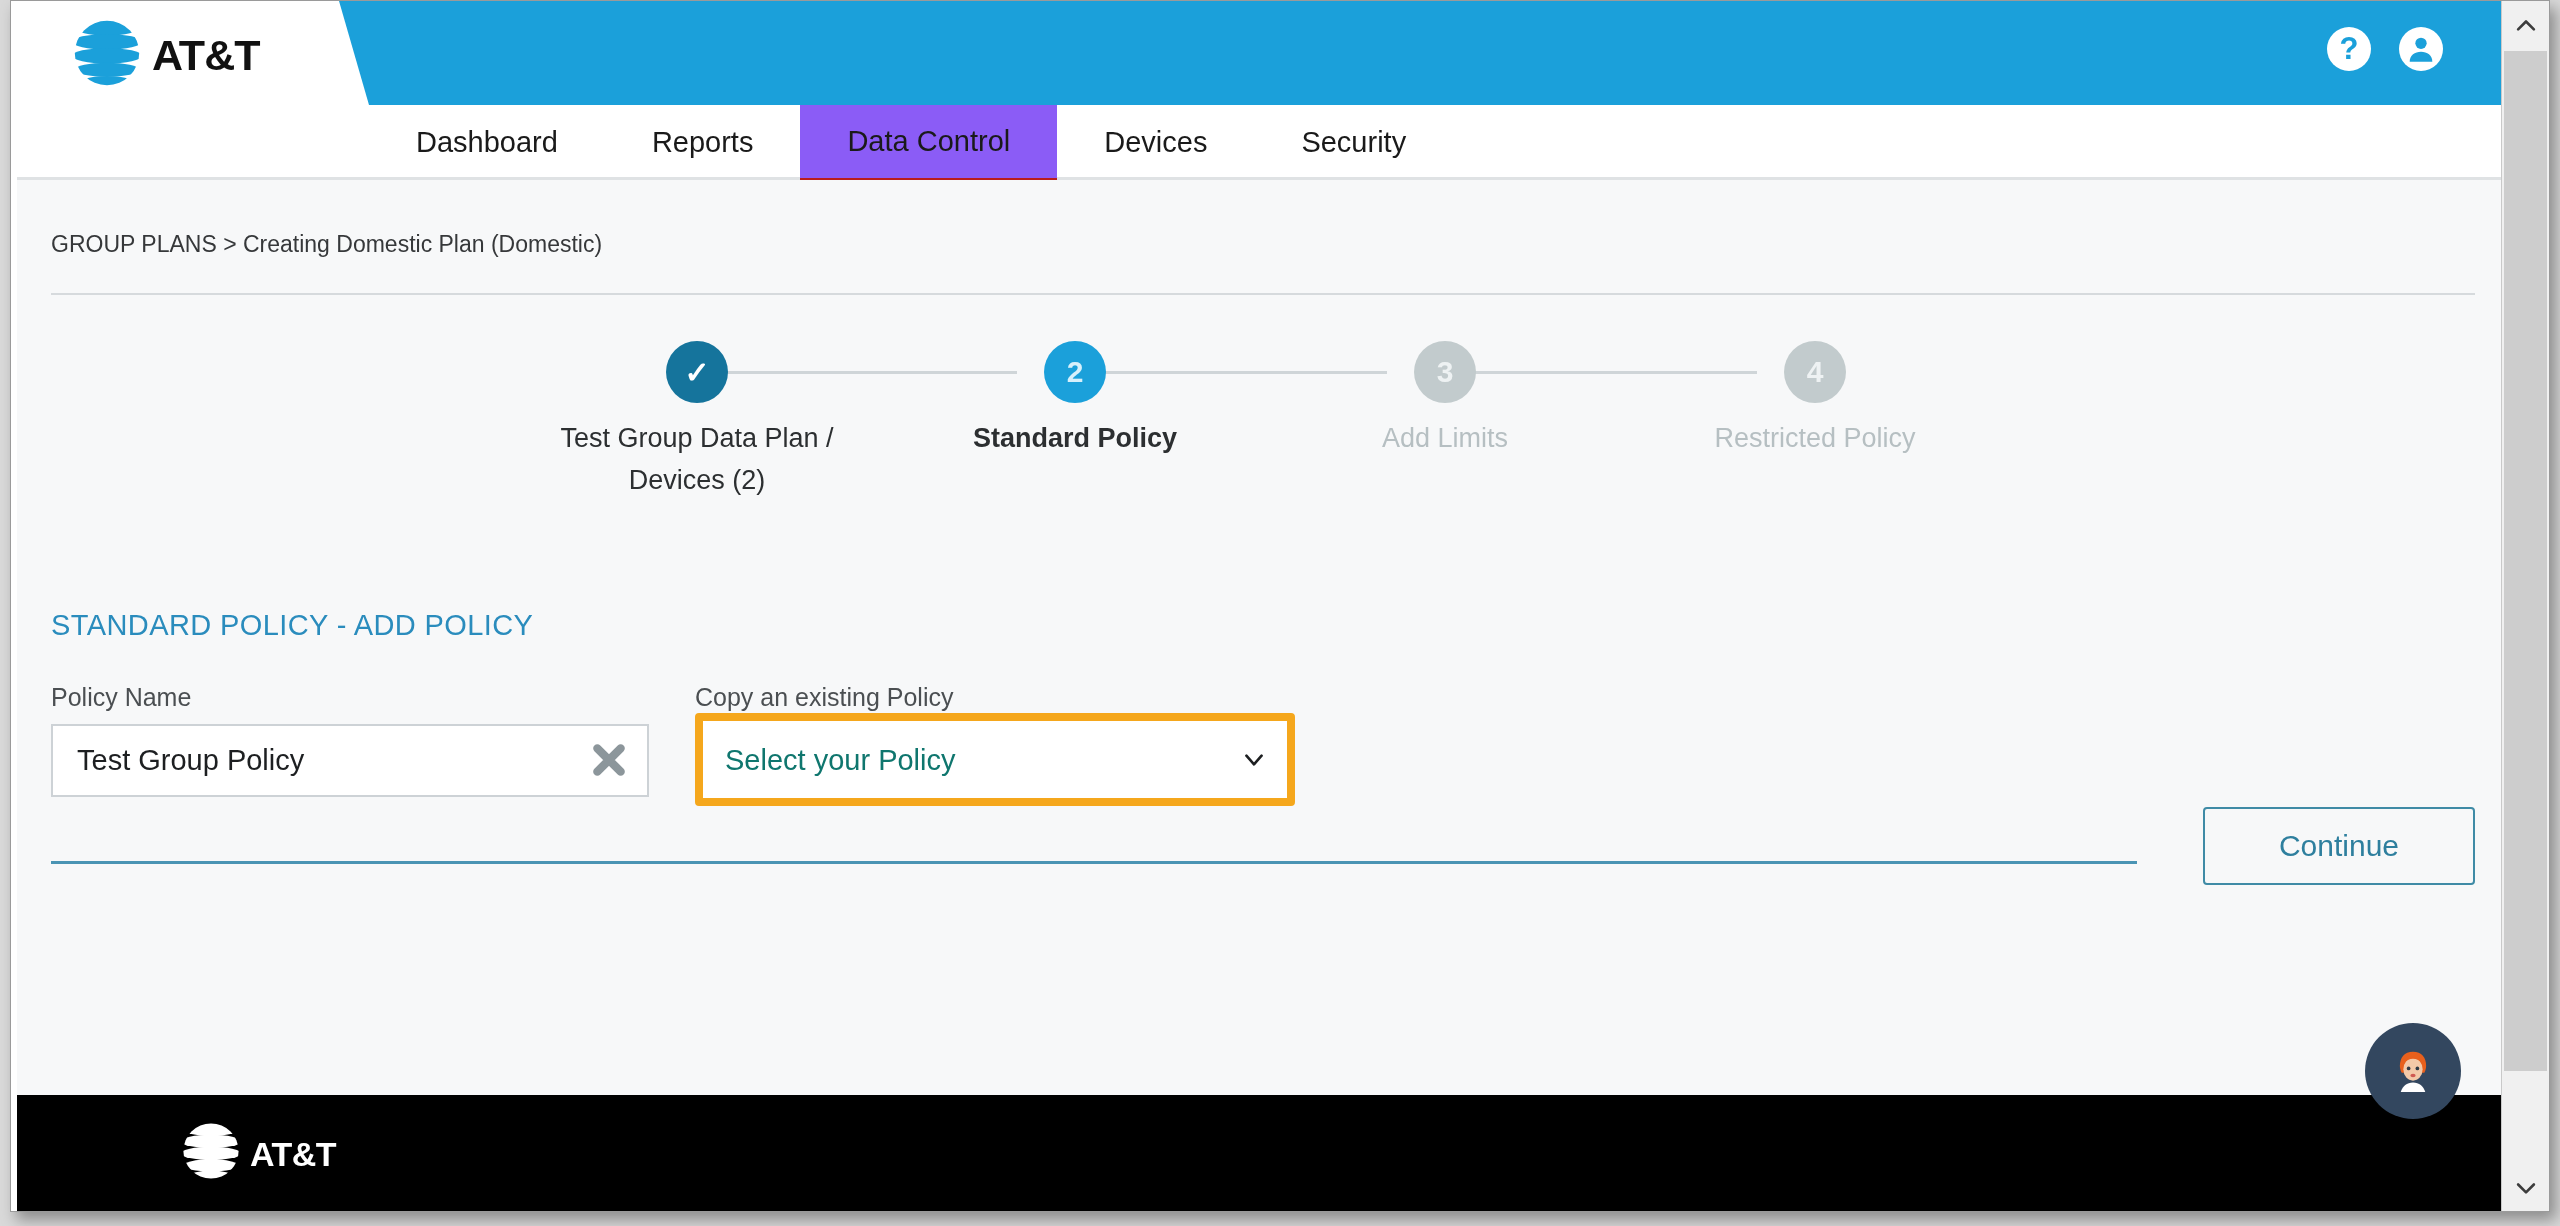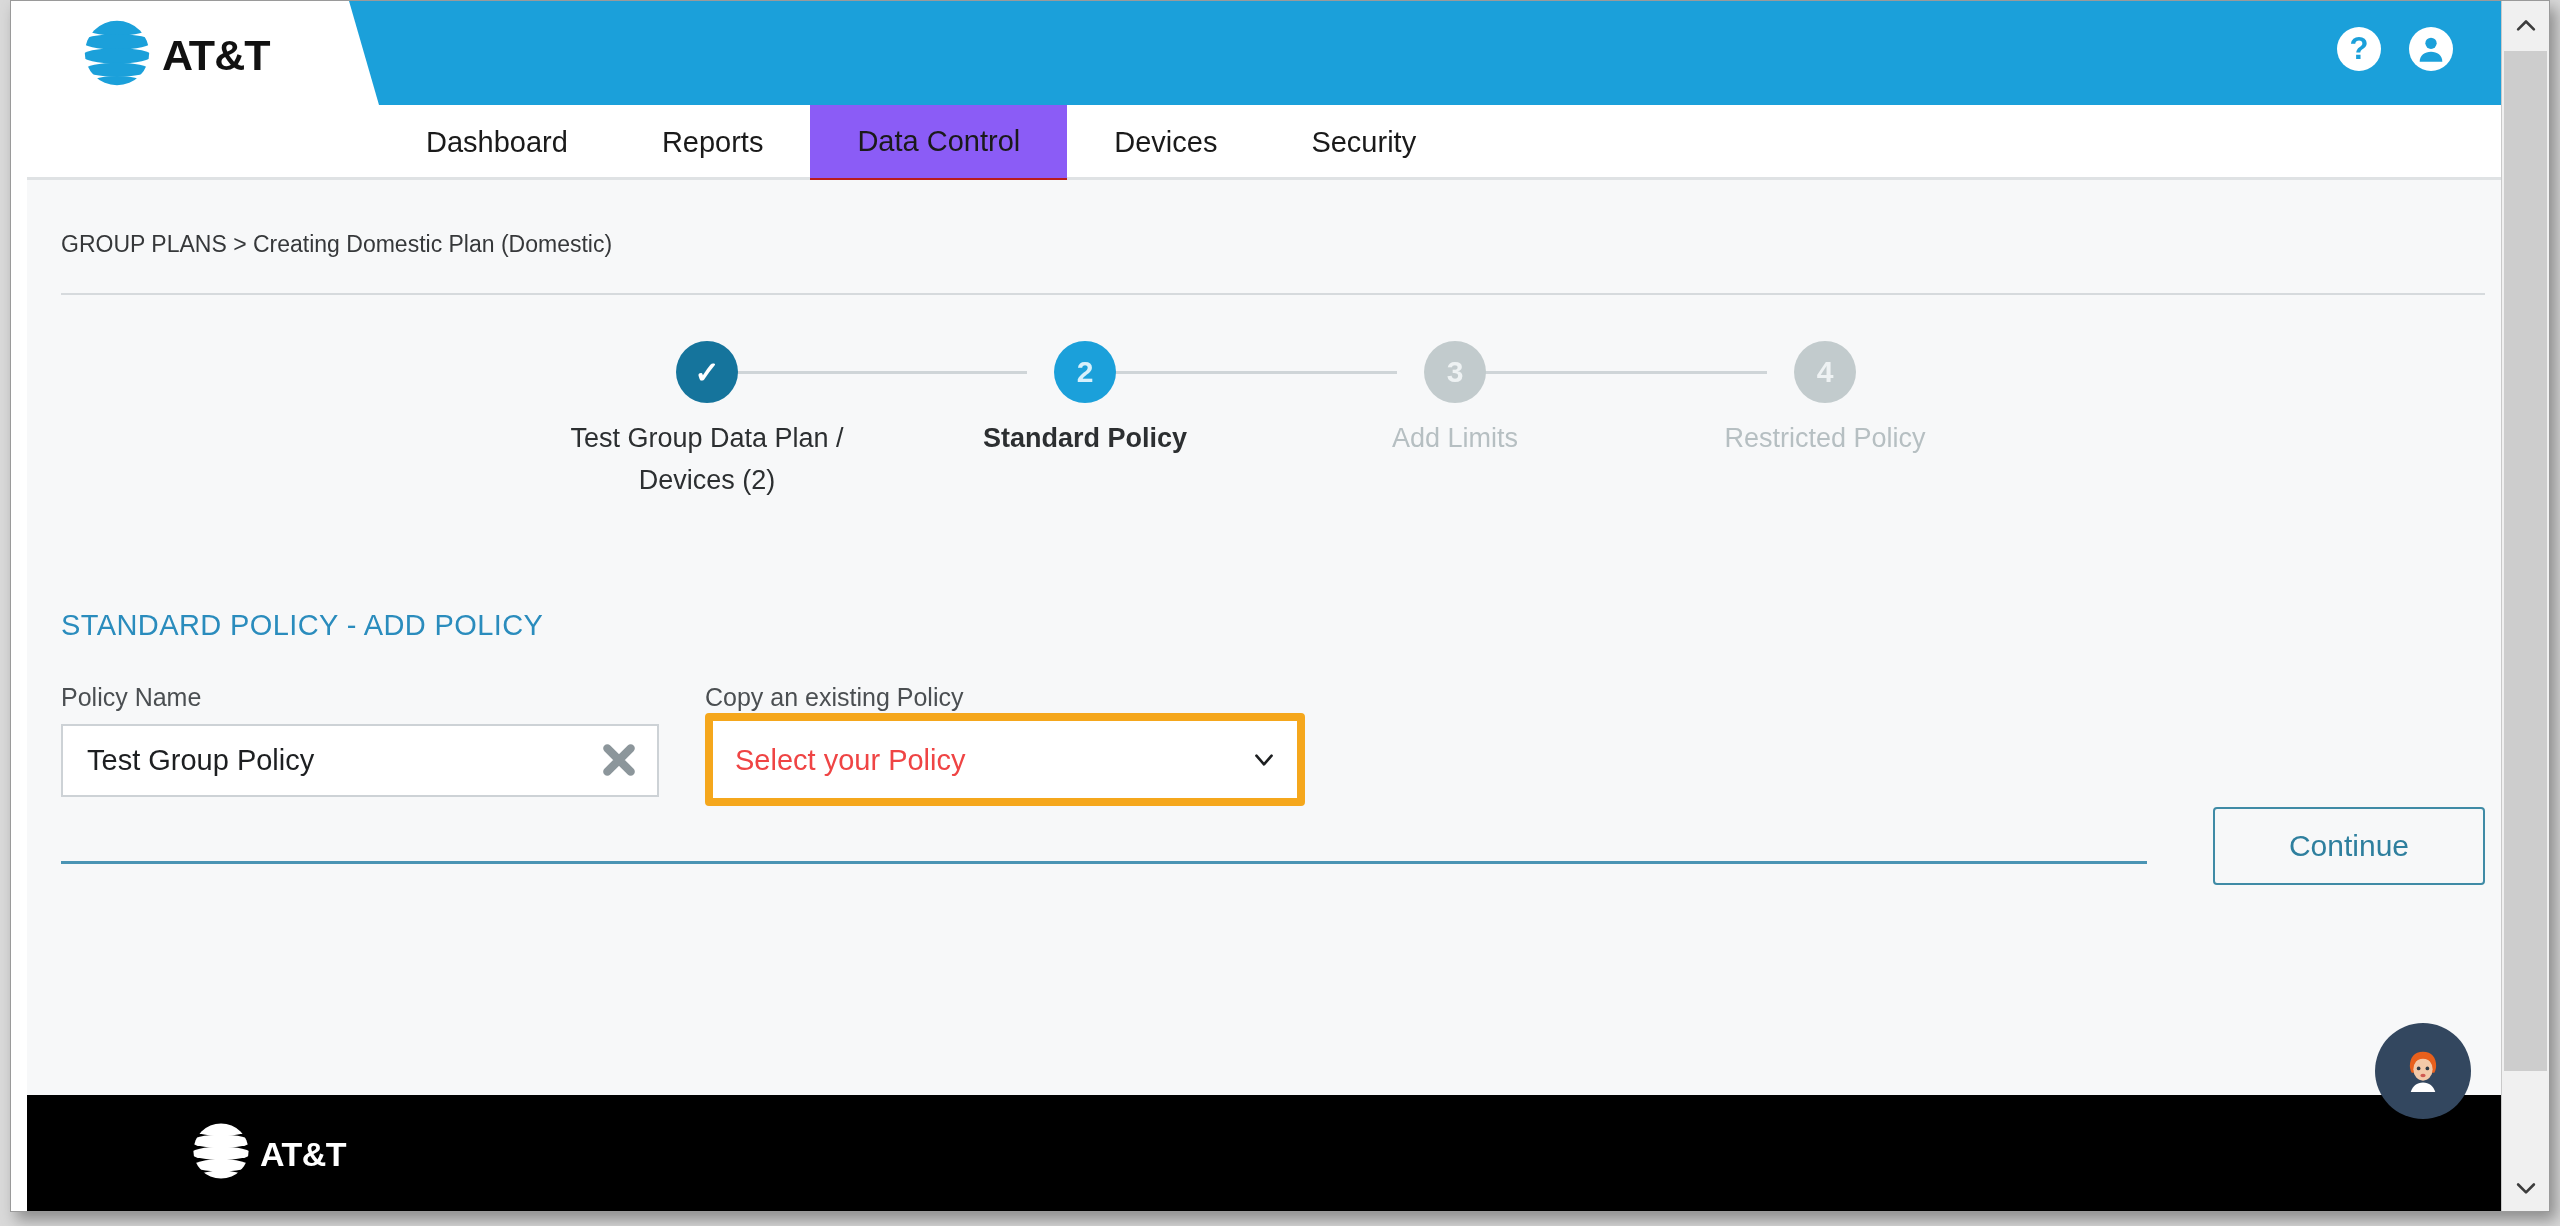--- a/index.html
+++ b/index.html
@@ -17,21 +17,21 @@
     position: absolute;
     left: 10px; top: 0px;
     width: 2540px; height: 1212px;
     background: #ffffff;
     border: 1px solid #9a9a9a;
     box-shadow: 6px 8px 14px rgba(0,0,0,.35);
     overflow: hidden;
   }
   #viewport {
     position: absolute;
-    left: 16px; top: 0;
+    left: 6px; top: 0;
     width: 2492px; height: 1210px;
     background: #f7f8f9;
     overflow: hidden;
   }
 
   
   .topbar {
     position: absolute; left: 0; top: 0;
     width: 2492px; height: 104px;
     background: #1ba0da;
@@ -183,21 +183,21 @@
     border: 8px solid #f5a71c;
     border-radius: 4px;
     background: #f5a71c;
   }
   .policy-select {
     position: absolute; left: 0px; top: 0px;
     width: 584px; height: 77px;
     background: #ffffff;
     border: none; outline: none;
     padding-left: 22px; padding-right: 46px;
-    font-size: 29px; color: #ef4444;
+    font-size: 29px; color: #0f766e;
     font-family: "Liberation Sans", sans-serif;
     -webkit-appearance: none; -moz-appearance: none; appearance: none;
     cursor: pointer;
   }
   .select-caret {
     position: absolute; right: 20px; top: 26px;
     pointer-events: none;
   }
 
   .form-rule {

